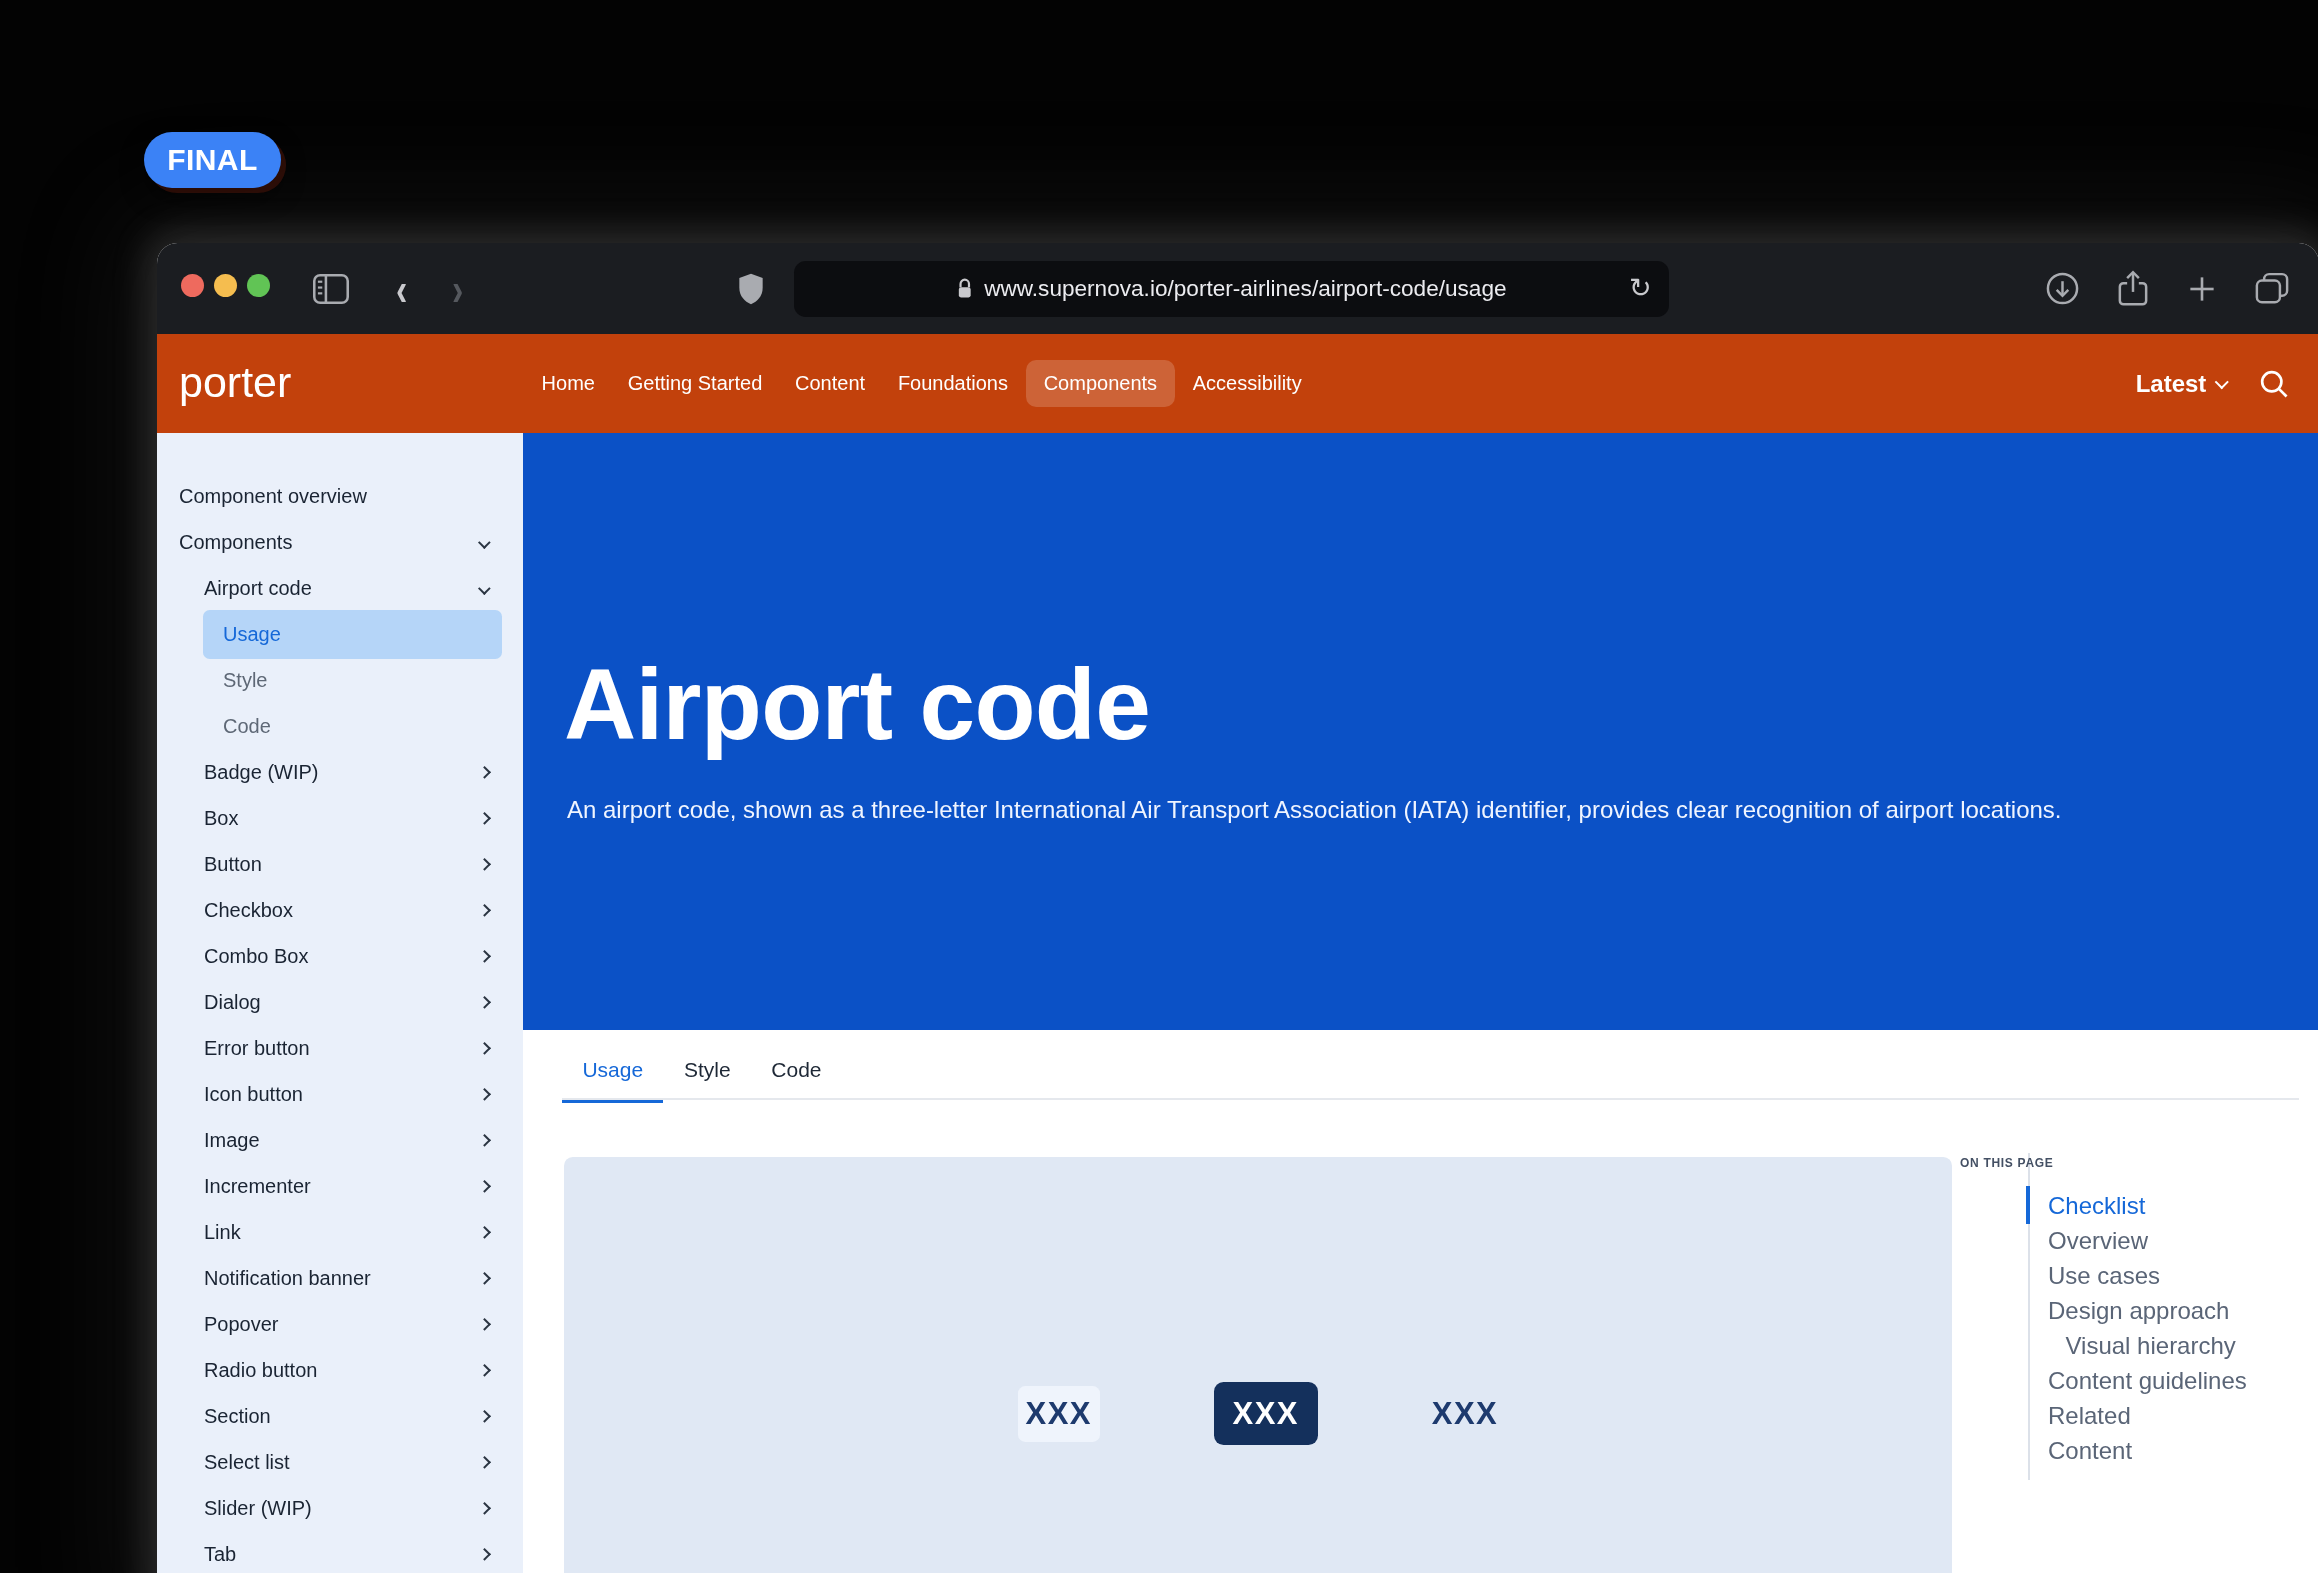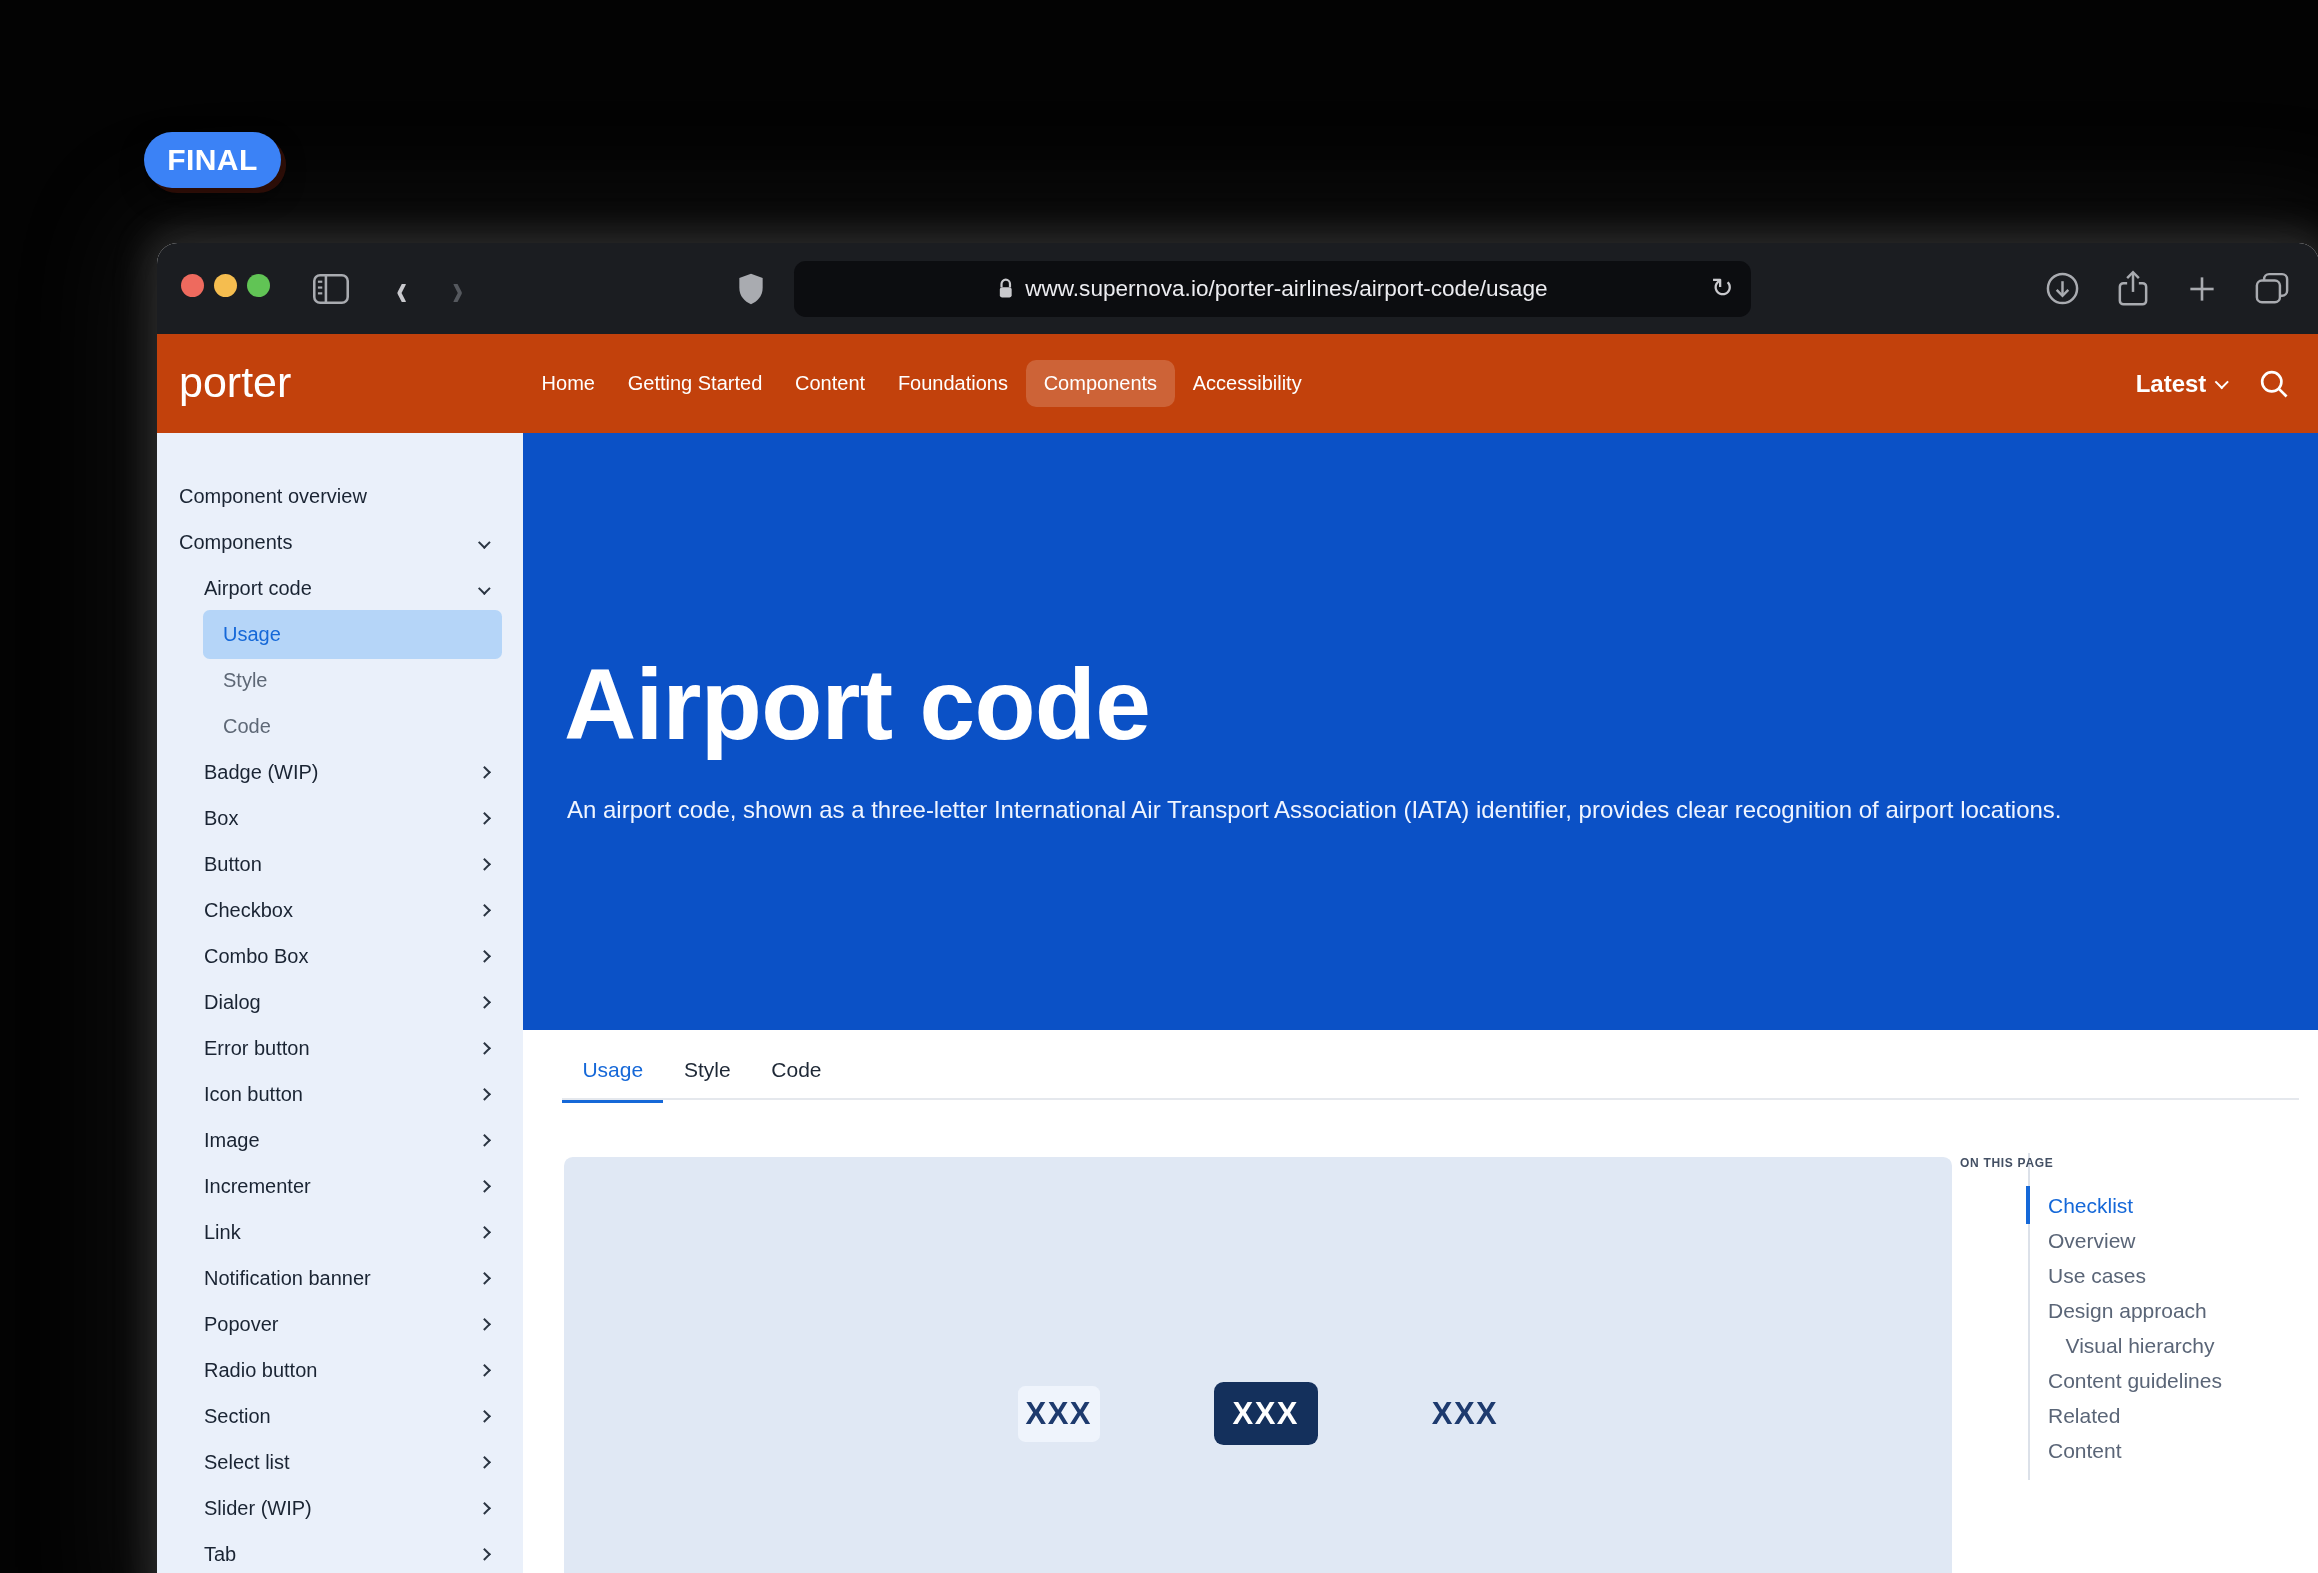--- a/index.html
+++ b/index.html
@@ -18,21 +18,21 @@
     background:#fff; border-radius:20.4px 20.4px 0 0; overflow:hidden;
     box-shadow:0 0 34px 10.2px rgba(150,150,150,.22), 0 0 109px 40px rgba(90,90,90,.16); }
 
   
   .toolbar { position:absolute; left:0; top:0; right:0; height:91px; background:#1b1d21; }
   .lights { position:absolute; left:24px; top:31px; display:flex; gap:10.2px; }
   .light { width:23px; height:23px; border-radius:50%; }
   .light.red{ background:#EE6A5E; } .light.yellow{ background:#F5BD4F; } .light.green{ background:#61C455; }
   .tool-ic { position:absolute; top:0; height:91px; display:flex; align-items:center; color:#a9abb0; }
   .chev-nav { font-size:34px; line-height:1; font-weight:bold; transform:scaleY(1.35); }
-  .urlbar { position:absolute; left:637px; top:17.5px; width:957px; height:56px; background:#0c0d10;
+  .urlbar { position:absolute; left:637px; top:17.5px; width:875px; height:56px; background:#0c0d10;
     border-radius:11.7px; display:flex; align-items:center; justify-content:center; gap:10.2px; }
   .url-text { color:#ececf0; font-size:22.6px; }
   .reload { position:absolute; right:17.5px; top:11px; color:#c9c9cd; font-size:27px;
     font-family:"DejaVu Sans",sans-serif; }
   .right-tools { position:absolute; right:29px; top:0; height:91px; display:flex; gap:36px; align-items:center; }
 
   
   .siteheader { position:absolute; left:0; top:91px; right:0; height:99px; background:#c2410c; }
   .logo { position:absolute; left:22px; top:50%; transform:translateY(-54%); color:#fff;
     font-size:43px; font-weight:500; letter-spacing:0; }
@@ -78,21 +78,21 @@
     letter-spacing:1.5px; color:#1D3A6E; }
   .acode.light { width:82px; height:56px; background:#EFF4FC; border-radius:7.3px; }
   .acode.dark { width:104px; height:63px; background:#14305C; border-radius:9.5px; color:#fff; }
 
   
   .rail-line { position:absolute; left:1871px; top:910px; width:1.5px; height:327px; background:#DCE1E9; }
   .rail-active-seg { position:absolute; left:1869px; top:943px; width:3.6px; height:38px; background:#1568D8; }
   .rail-heading { position:absolute; left:1803px; top:913px; font-size:12px; font-weight:bold;
     letter-spacing:0.7px; color:#445064; }
   .rail-items { position:absolute; left:1891px; top:945px; }
-  .rail-item { height:35px; display:flex; align-items:center; font-size:21px; color:#5A6577; }
+  .rail-item { height:35px; display:flex; align-items:center; font-size:24px; color:#5A6577; }
   .rail-item.active { color:#1568D8; }
   .rail-item.ind { padding-left:17.5px; }
 
   svg { display:block; }
 </style>
 </head>
 <body>
 
 <div class="page">
 

